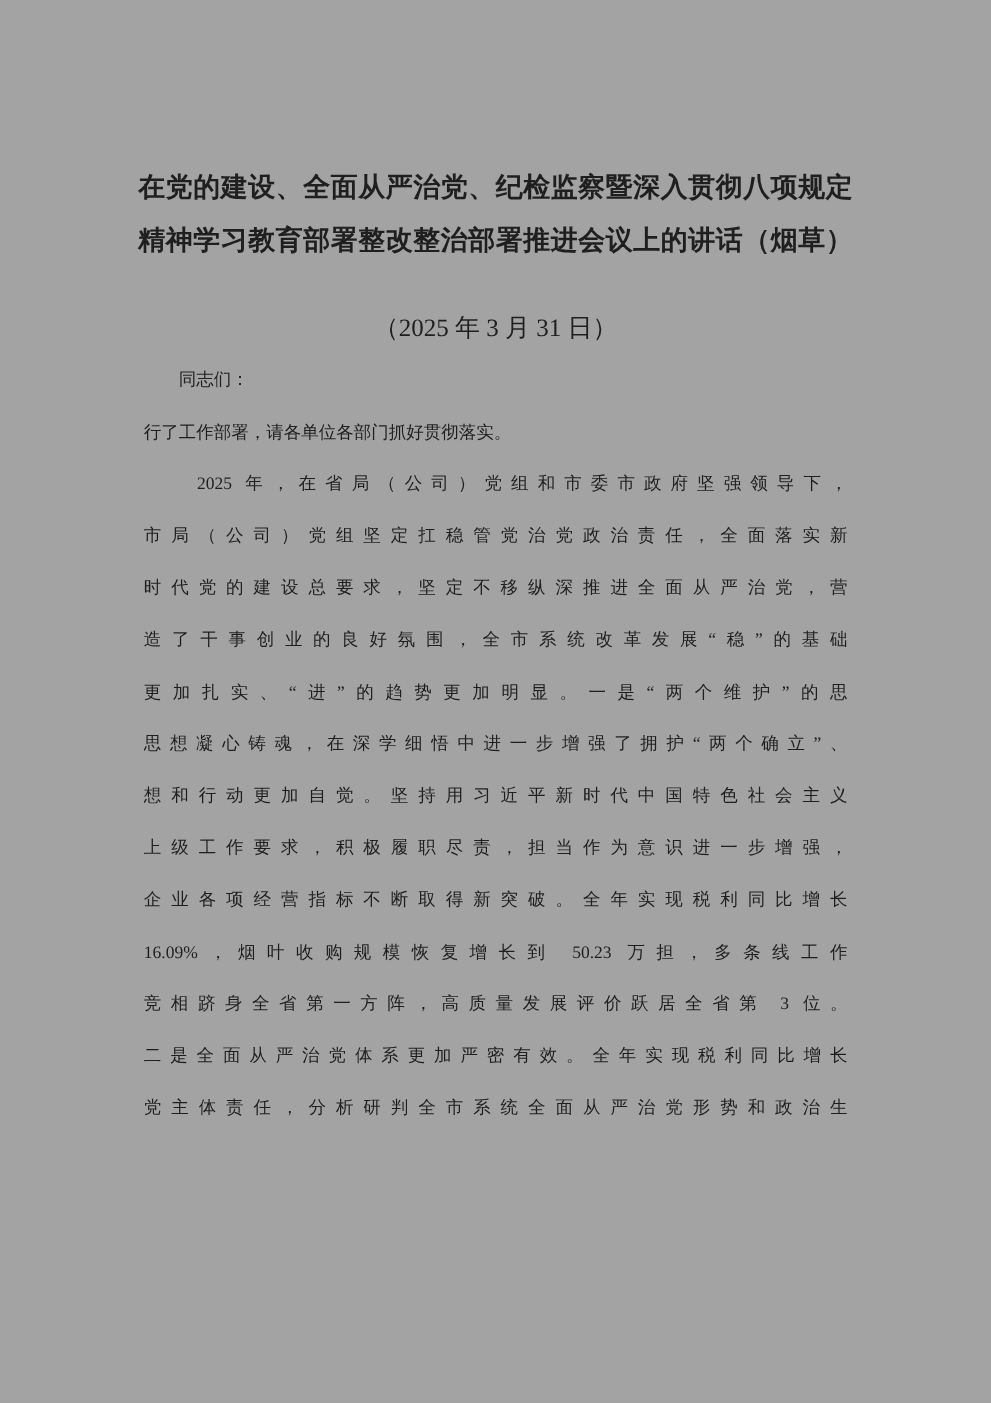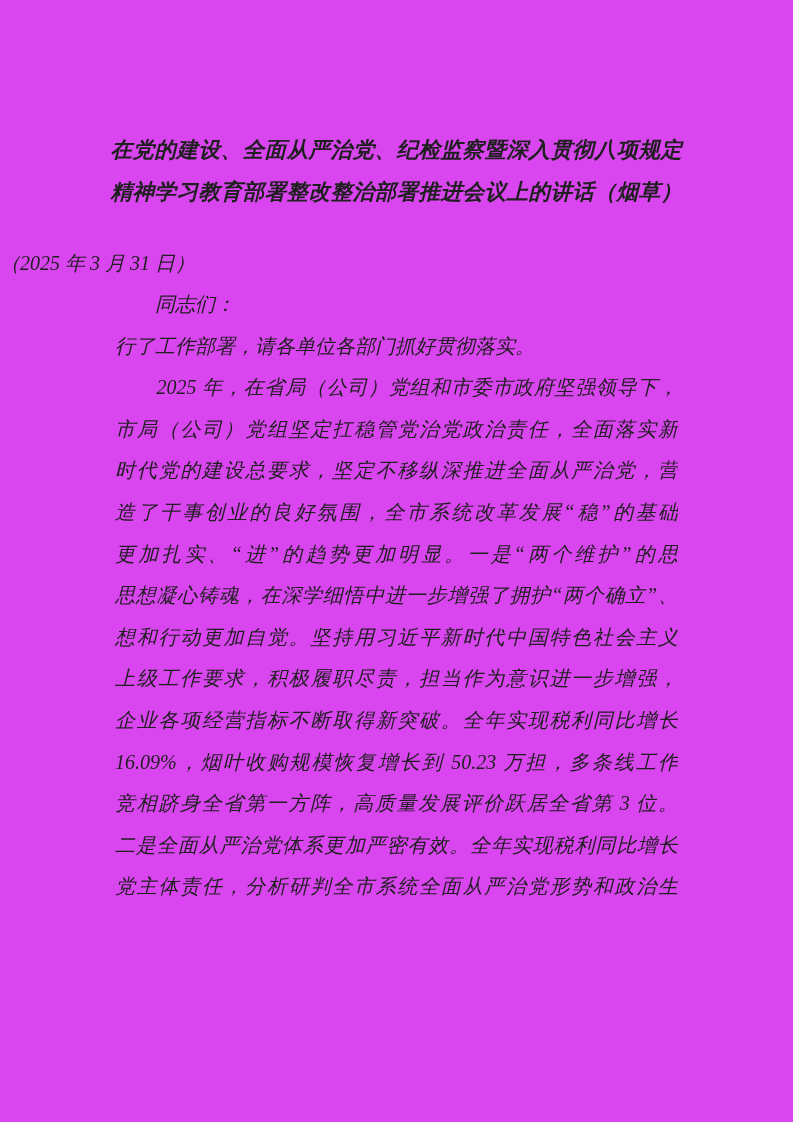--- a/index.html
+++ b/index.html
@@ -21,43 +21,43 @@
     padding-top: 129px;
     text-align: center;
     font-weight: 700;
     font-size: 21.5px;
     line-height: 42px;
     letter-spacing: 0.5px;
   }
   .title-line { display: block; }
   .doc-date {
     margin-top: 29px;
-    text-align: left;
+    text-align: center;
     font-size: 20px;
     line-height: 42px;
   }
   .doc-body {
     margin: 0 115px;
-    font-size: 20px;
+    font-size: 14px;
   }
   .body-line {
     line-height: 41.6px;
     text-align: justify;
     text-align-last: left;
     overflow: hidden;
     white-space: pre-wrap;
   }
   .body-line.fill {
     text-align-last: justify;
   }
 </style>
 </head>
 <body>
 
-<div class="page" style="color: rgb(31, 31, 31); background: #d946ef; font-style: italic;">
+<div class="page" style="color: rgb(31, 31, 31); background: #a3a3a3;">
   <div class="doc-title">
     <span class="title-line">在党的建设、全面从严治党、纪检监察暨深入贯彻八项规定</span>
     <span class="title-line">精神学习教育部署整改整治部署推进会议上的讲话（烟草）</span>
   </div>
   <div class="doc-date">（2025 年 3 月 31 日）</div>
   <div class="doc-body">
       <div class="body-line">　　同志们：</div>
       <div class="body-line">行了工作部署，请各单位各部门抓好贯彻落实。</div>
       <div class="body-line fill">　　2025 年，在省局（公司）党组和市委市政府坚强领导下，</div>
       <div class="body-line fill">市局（公司）党组坚定扛稳管党治党政治责任，全面落实新</div>

